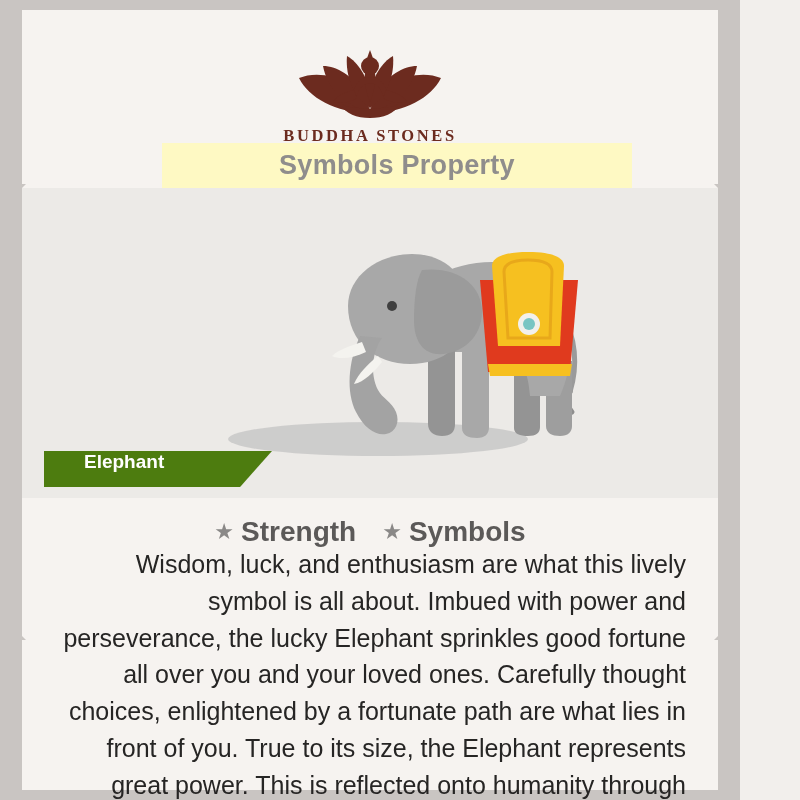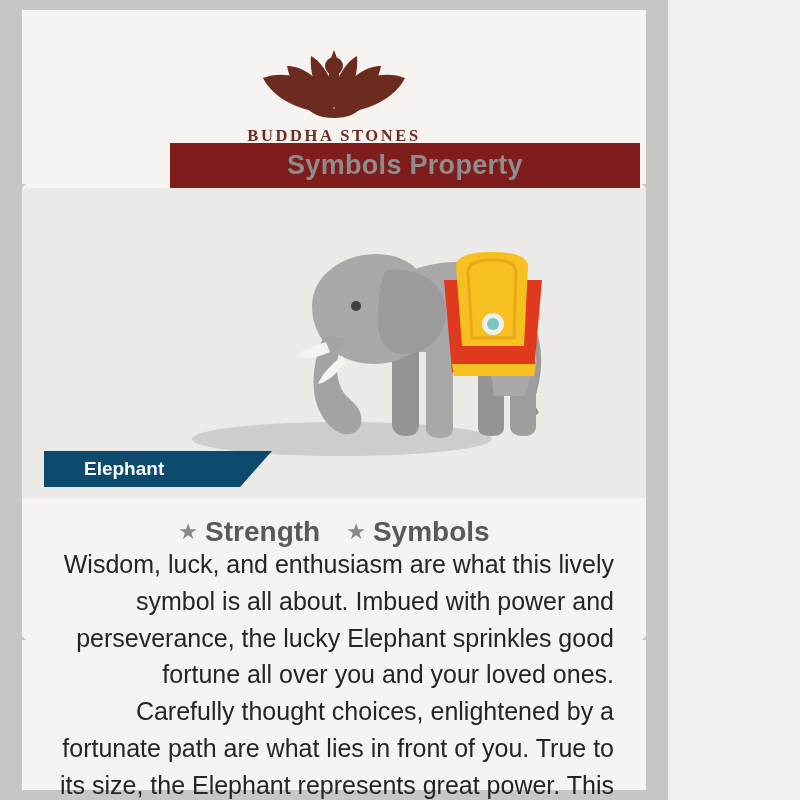--- a/index.html
+++ b/index.html
@@ -4,21 +4,21 @@
 <style>
   * { box-sizing: border-box; margin: 0; padding: 0; }
   html, body {
     width: 800px; height: 800px;
     font-family: "Liberation Sans", sans-serif;
     background: #f2efec;
     overflow: hidden;
   }
   .page {
     position: relative;
-    width: 668px; height: 800px;
+    width: 740px; height: 800px;
     background: #f4f1ee;
   }
   
   .band-left, .band-right {
     position: absolute; top: 0; bottom: 0; width: 22px;
     background: #c9c5c2;
   }
   .band-left { left: 0; }
   .band-right { right: 0; }
   .band-top {
@@ -47,22 +47,22 @@
     font-size: 16.5px;
     letter-spacing: 2.6px;
     font-weight: bold;
     color: #6c2b1f;
     font-family: "Liberation Serif", serif;
   }
 
   
   .title-banner {
     position: absolute;
-    top: 133px; left: 148px; width: 470px; height: 45px;
-    background: #7f1d1d;
+    top: 133px; left: 140px; width: 470px; height: 45px;
+    background: #fef9c3;
     display: flex; align-items: center; justify-content: center; text-align: center;
   }
   .title-banner .title {
     font-size: 27px;
     font-weight: bold;
     color: #8f8d8c;
     letter-spacing: 0.3px;
   }
 
   
@@ -71,22 +71,22 @@
     top: 178px; left: 0; right: 0; height: 310px;
     background: #eceae7;
   }
   .elephant-svg { position: absolute; left: 50%; top: 8px; transform: translateX(-50%); }
 
   
   .label-tag {
     position: absolute;
     top: 441px; left: 22px;
     width: 228px; height: 36px;
-    background: #0c4a6e;
-    display: flex; align-items: center;
+    background: #4d7c0f;
+    display: flex; align-items: flex-start;
     clip-path: polygon(0 0, 100% 0, 86% 100%, 0 100%);
   }
   .label-tag .tag-text {
     color: #ffffff;
     font-size: 19px;
     font-weight: bold;
     padding-left: 40px;
   }
 
   

